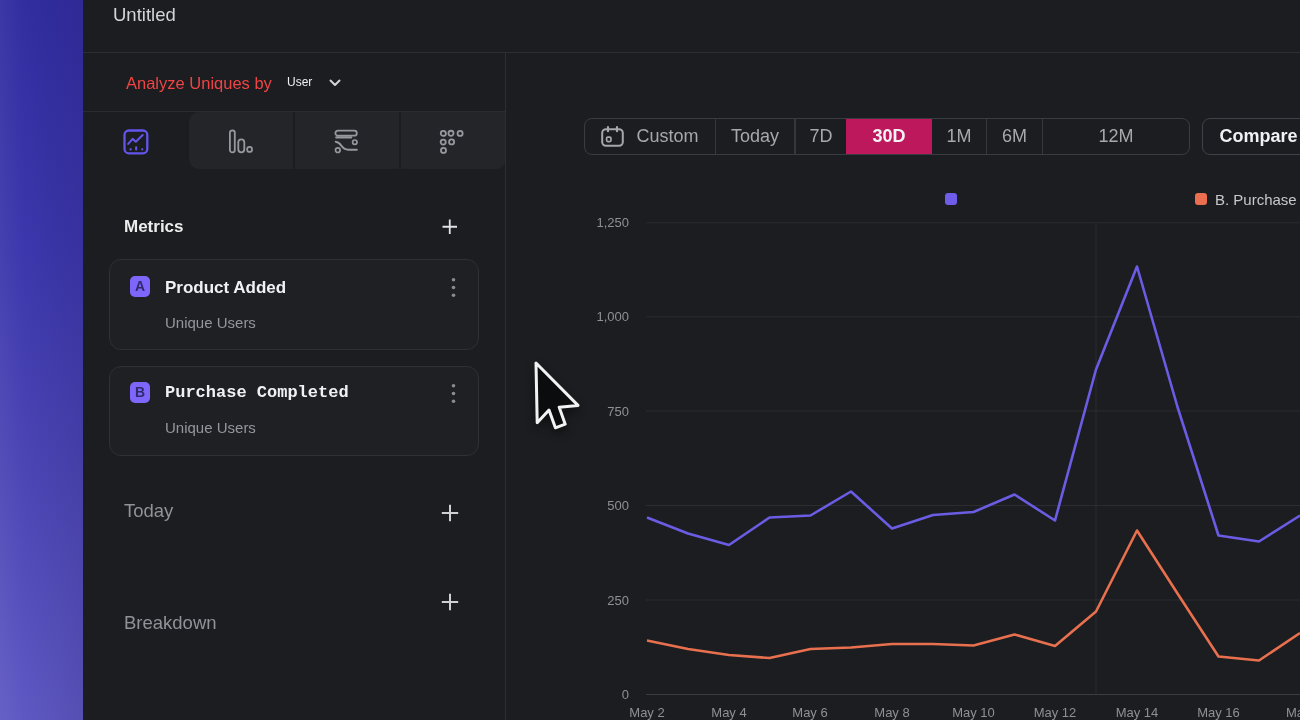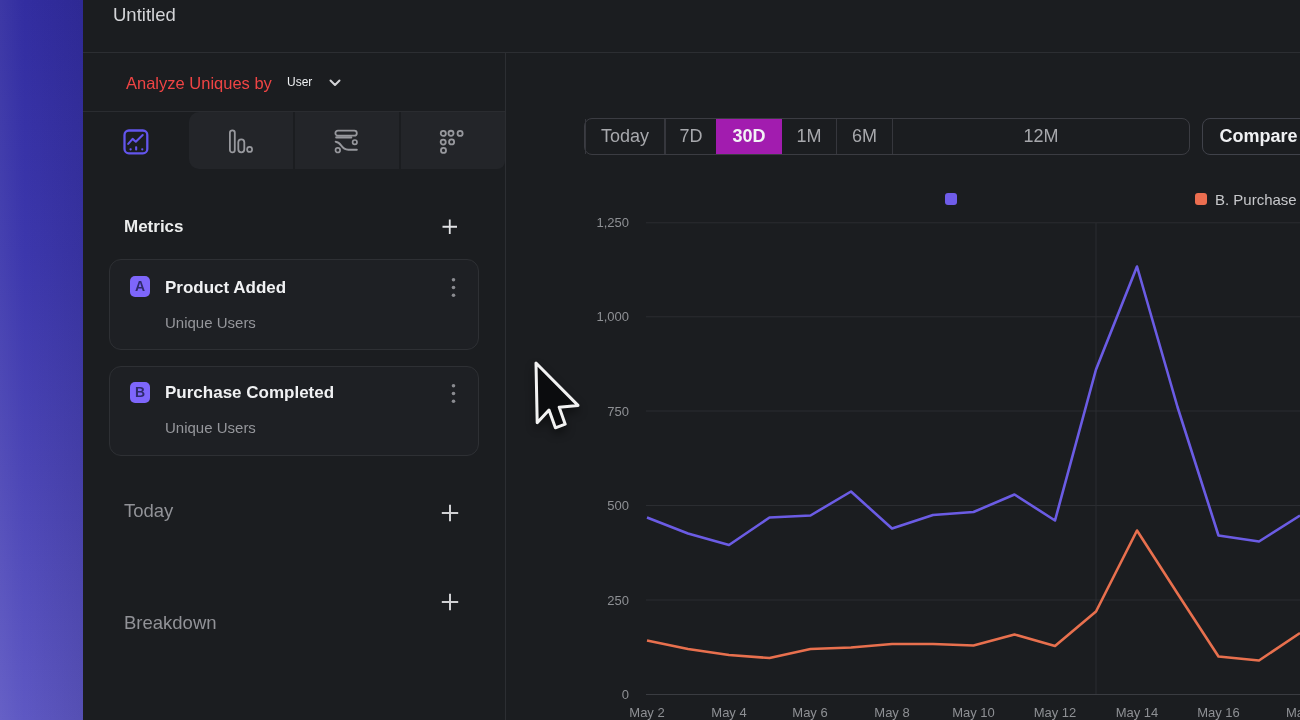--- a/index.html
+++ b/index.html
@@ -71,44 +71,52 @@
   <div class="abs" style="left:165px;top:277px;font-size:17px;line-height:21px;font-weight:700;color:#f0f1f3;">Product Added</div>
   <div class="abs" style="left:165px;top:314px;font-size:15px;line-height:18px;color:#95969b;">Unique Users</div>
   <svg class="abs" style="left:451px;top:277px;" width="5" height="21" viewBox="0 0 5 21">
     <circle cx="2.5" cy="2.7" r="1.8" fill="#8a8b90"></circle>
       <circle cx="2.5" cy="10.5" r="1.8" fill="#8a8b90"></circle>
       <circle cx="2.5" cy="18.3" r="1.8" fill="#8a8b90"></circle>
   </svg>
 
   <div class="abs" style="left:109px;top:366px;width:368px;height:88px;background:#1e2024;border:1px solid #2e3034;border-radius:12px;"></div>
   <div class="abs" style="left:130px;top:382px;width:20px;height:21px;background:#7e66fb;border-radius:5px;text-align:center;line-height:21px;font-size:14px;font-weight:700;color:#2e2a6b;">B</div>
-  <div class="abs" style="left:165px;top:382px;font-size:17px;line-height:21px;font-weight:700;color:#f0f1f3;">Purchase Completed</div>
+  <div class="abs" style="left:165px;top:382px;font-size:17px;line-height:21px;font-weight:700;color:#f0f1f3;font-family:Liberation Mono, monospace;">Purchase Completed</div>
   <div class="abs" style="left:165px;top:419px;font-size:15px;line-height:18px;color:#95969b;">Unique Users</div>
   <svg class="abs" style="left:451px;top:383px;" width="5" height="21" viewBox="0 0 5 21">
     <circle cx="2.5" cy="2.7" r="1.8" fill="#8a8b90"></circle>
       <circle cx="2.5" cy="10.5" r="1.8" fill="#8a8b90"></circle>
       <circle cx="2.5" cy="18.3" r="1.8" fill="#8a8b90"></circle>
   </svg>
 
   <div class="abs" style="left:124px;top:500px;font-size:18.5px;line-height:22px;color:#919297;">Today</div>
   <svg class="abs" style="left:441px;top:504px;" width="18" height="18" viewBox="0 0 18 18">
       <path d="M9 0.8 V17.2 M0.8 9 H17.2" stroke="#cfd0d3" stroke-width="2"></path>
     </svg>
   <div class="abs" style="left:124px;top:612px;font-size:18.5px;line-height:22px;color:#919297;">Breakdown</div>
   <svg class="abs" style="left:441px;top:593px;" width="18" height="18" viewBox="0 0 18 18">
       <path d="M9 0.8 V17.2 M0.8 9 H17.2" stroke="#cfd0d3" stroke-width="2"></path>
     </svg>
 
   <div class="abs" style="left:584px;top:118px;width:604px;height:35px;border:1px solid #3b3c42;border-radius:8px;display:flex;align-items:stretch;color:#a7a8ac;font-size:18px;">
+    <div style="width:130px;display:flex;align-items:center;justify-content:center;gap:12px;">
+      <svg width="23" height="21" viewBox="0 0 23 21">
+          <rect x="1.2" y="3.2" width="20.6" height="16.6" rx="3.8" fill="none" stroke="#a6a7ab" stroke-width="2"></rect>
+          <path d="M7 1.2 V5.2 M16 1.2 V5.2" stroke="#a6a7ab" stroke-width="2.2" stroke-linecap="round"></path>
+          <rect x="5.6" y="11.2" width="4.4" height="4.4" rx="1.3" fill="none" stroke="#a6a7ab" stroke-width="1.7"></rect>
+        </svg>
+      <span>Custom</span>
+    </div>
     <div style="width:1px;background:#36373d;"></div>
     <div style="width:78px;display:flex;align-items:center;justify-content:center;">Today</div>
     <div style="width:1px;background:#36373d;"></div>
     <div style="width:1px;background:#36373d;"></div>
     <div style="width:50px;display:flex;align-items:center;justify-content:center;">7D</div>
-    <div style="width:66px;display:flex;align-items:center;justify-content:center;background:#a21caf;color:#f2f3f5;font-weight:700;">30D</div>
+    <div style="width:86px;display:flex;align-items:center;justify-content:center;background:#be185d;color:#f2f3f5;font-weight:700;">30D</div>
     <div style="width:54px;display:flex;align-items:center;justify-content:center;">1M</div>
     <div style="width:1px;background:#36373d;"></div>
     <div style="width:55px;display:flex;align-items:center;justify-content:center;">6M</div>
     <div style="width:1px;background:#36373d;"></div>
     <div style="flex:1;display:flex;align-items:center;justify-content:center;">12M</div>
   </div>
 
   <div class="abs" style="left:1202px;top:118px;width:111px;height:35px;border:1px solid #40424a;border-radius:8px;display:flex;align-items:center;justify-content:center;font-size:18px;font-weight:700;color:#f0f1f3;">Compare</div>
 
   <div class="abs" style="left:945px;top:193px;width:12px;height:12px;border-radius:3px;background:#6f5ce9;"></div>

